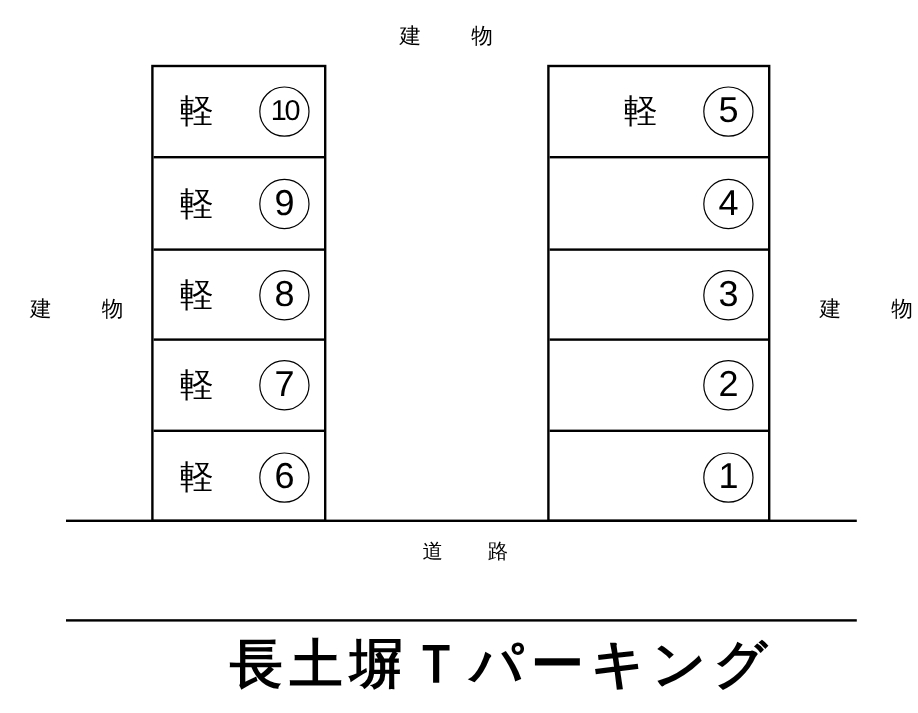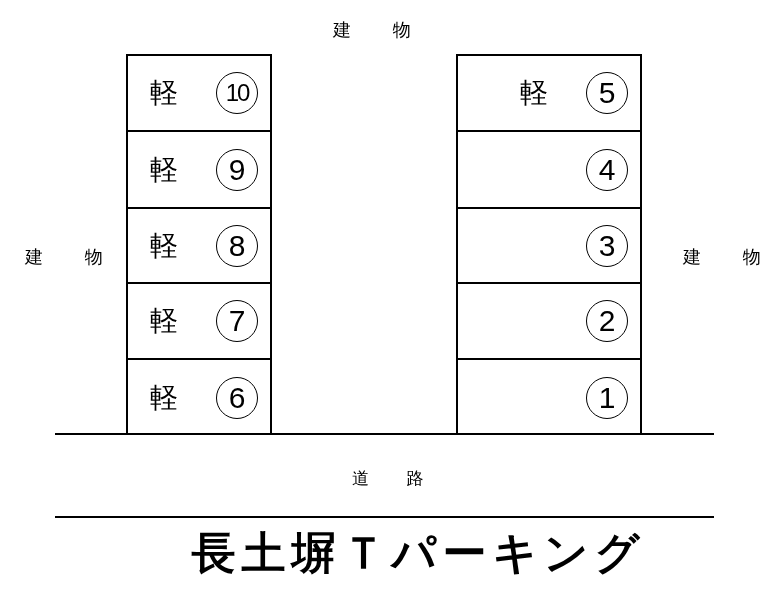--- a/index.html
+++ b/index.html
@@ -67,16 +67,16 @@
     <span class="kei" style="left:62px;"></span>
     <span class="num" style="left:128px;">2</span>
   </div>
   <div class="stall" style="top:304px; height:75px;">
     <span class="kei" style="left:62px;"></span>
     <span class="num" style="left:128px;">1</span>
   </div>
 </div>
 
 <div class="hline" style="left:55px; top:433px; width:659px;"></div>
-<div class="abs label-bold" style="left:352px; top:467px; font-size:17px; letter-spacing:16px;">道 路</div>
+<div class="abs label-bold" style="left:352px; top:448px; font-size:17px; letter-spacing:16px;">道 路</div>
 <div class="hline" style="left:55px; top:516px; width:659px;"></div>
 
 <div class="title">長土塀Ｔパーキング</div>
 
 </body></html>

